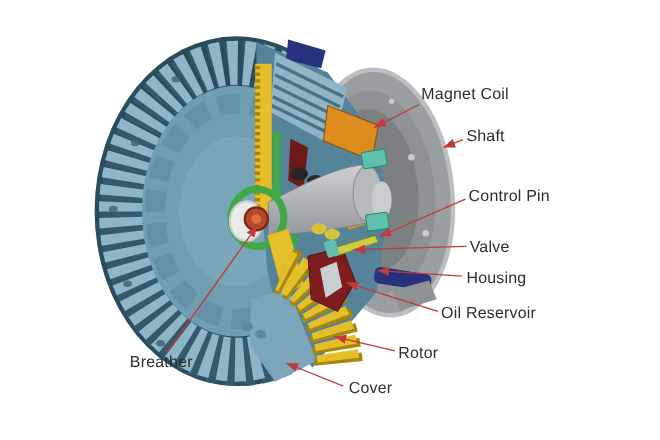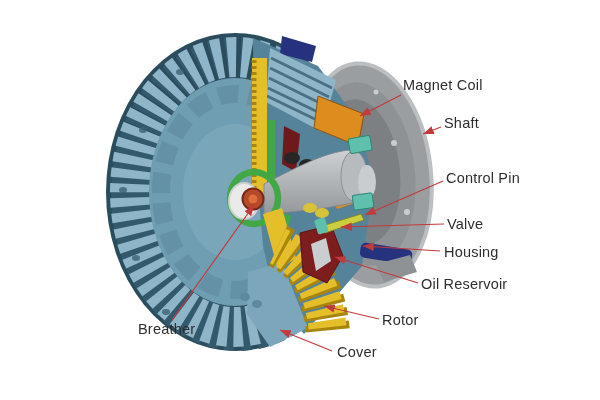--- a/index.html
+++ b/index.html
@@ -2,21 +2,20 @@
 <html><head>
 <meta charset="utf-8">
 <style>
   html,body { margin:0; padding:0; background:#ffffff; }
   .stage {
     position:relative;
     width:511px; height:400px;
     background:#ffffff;
     overflow:hidden;
     font-family:"Liberation Sans", sans-serif;
-    margin-left:20px;
   }
   svg { display:block; }
   .lbl {
     font-family:"Liberation Sans", sans-serif;
     font-size:14.5px;
     letter-spacing:0.2px;
   }
   .callout { stroke-width:1.2px; fill:none; }
 </style>
 </head>

